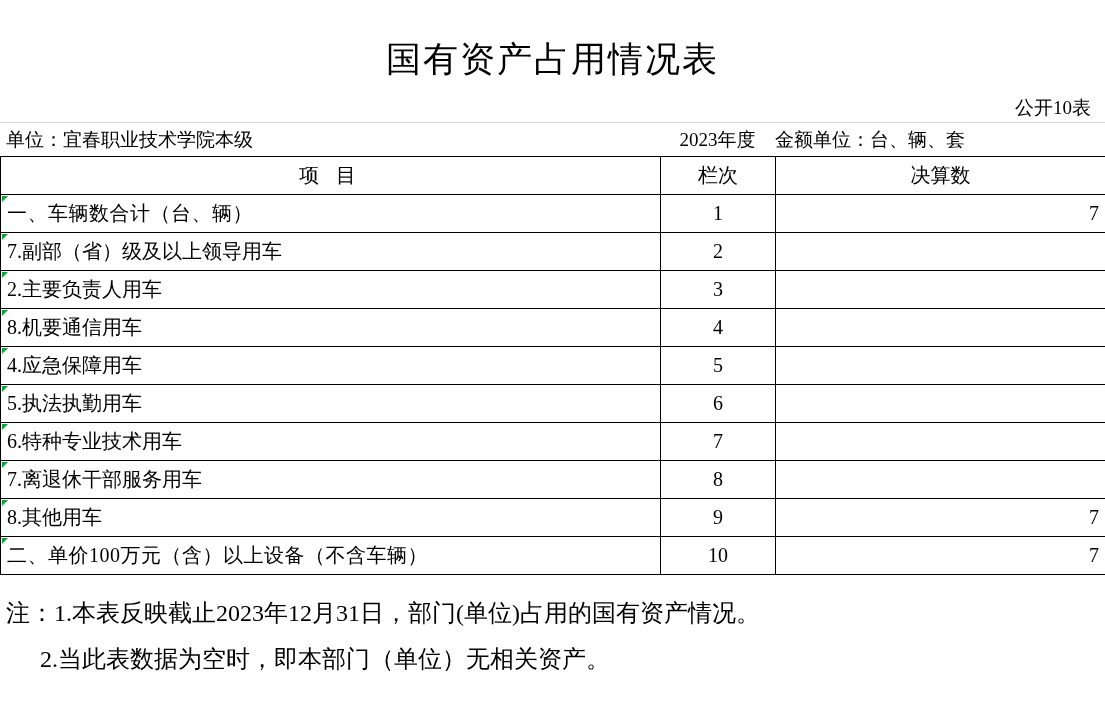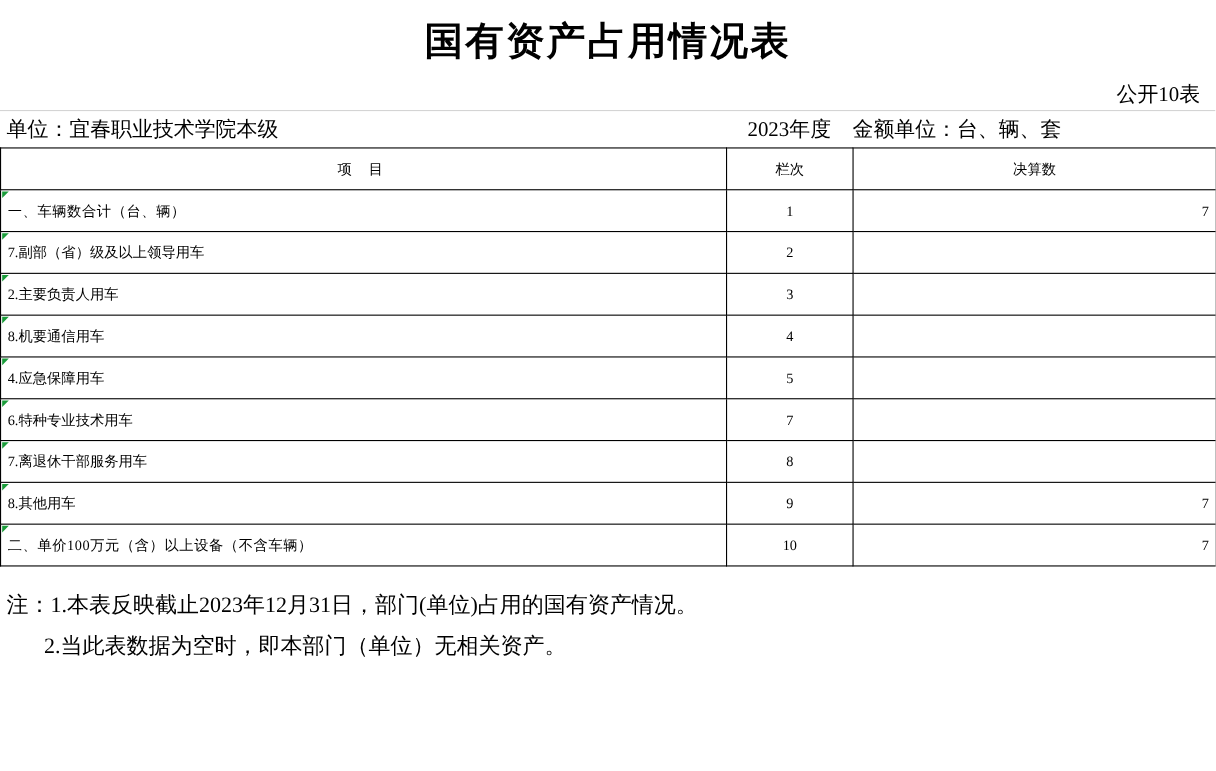--- a/index.html
+++ b/index.html
@@ -17,25 +17,26 @@
   .sheet {
     position: relative;
     width: 1105px;
     height: 701px;
     box-sizing: border-box;
   }
   
   .title {
     text-align: center;
     font-size: 35px;
-    font-weight: bold;
+    font-weight: normal;
     letter-spacing: 2px;
     padding-top: 14px;
     padding-bottom: 10px;
     font-family: "Liberation Serif", "DejaVu Serif", serif;
+    margin-top: 22px;
   }
   
   .pubno-row {
     display: flex;
     justify-content: flex-end;
     align-items: center;
     height: 30px;
     padding-right: 14px;
     font-size: 19px;
     border-bottom: 1px solid #d4d4d4;
@@ -70,21 +71,21 @@
     white-space: nowrap;
   }
   
   table.main {
     border-collapse: collapse;
     width: 1105px;
     table-layout: fixed;
   }
   table.main td, table.main th {
     border: 1px solid #000000;
-    font-size: 13px;
+    font-size: 20px;
     height: 38px;
     padding: 0 6px;
     box-sizing: border-box;
     font-weight: normal;
     font-family: "Liberation Serif", "DejaVu Serif", serif;
   }
   col.c-item { width: 660px; }
   col.c-col  { width: 115px; }
   col.c-val  { width: 330px; }
 
@@ -106,21 +107,21 @@
     position: absolute;
     top: 1px; left: 1px;
     width: 0; height: 0;
     border-top: 6px solid #1a9c3a;
     border-right: 6px solid transparent;
   }
 
   
   .notes {
     padding-top: 16px;
-    font-size: 20px;
+    font-size: 24px;
     line-height: 1.9;
     font-family: Liberation Serif, serif;
   }
   .note-line {
     padding-left: 6px;
     white-space: nowrap;
   }
   .note-line.indent {
     padding-left: 40px;
   }
@@ -175,20 +176,25 @@
         <td class="item-l1">8.机要通信用车</td>
         <td class="col-no">4</td>
         <td class="val"></td>
       </tr>
       <tr>
         <td class="item-l1">4.应急保障用车</td>
         <td class="col-no">5</td>
         <td class="val"></td>
       </tr>
       <tr>
+        <td class="item-l1">5.执法执勤用车</td>
+        <td class="col-no">6</td>
+        <td class="val"></td>
+      </tr>
+      <tr>
         <td class="item-l1">6.特种专业技术用车</td>
         <td class="col-no">7</td>
         <td class="val"></td>
       </tr>
       <tr>
         <td class="item-l1">7.离退休干部服务用车</td>
         <td class="col-no">8</td>
         <td class="val"></td>
       </tr>
       <tr>

